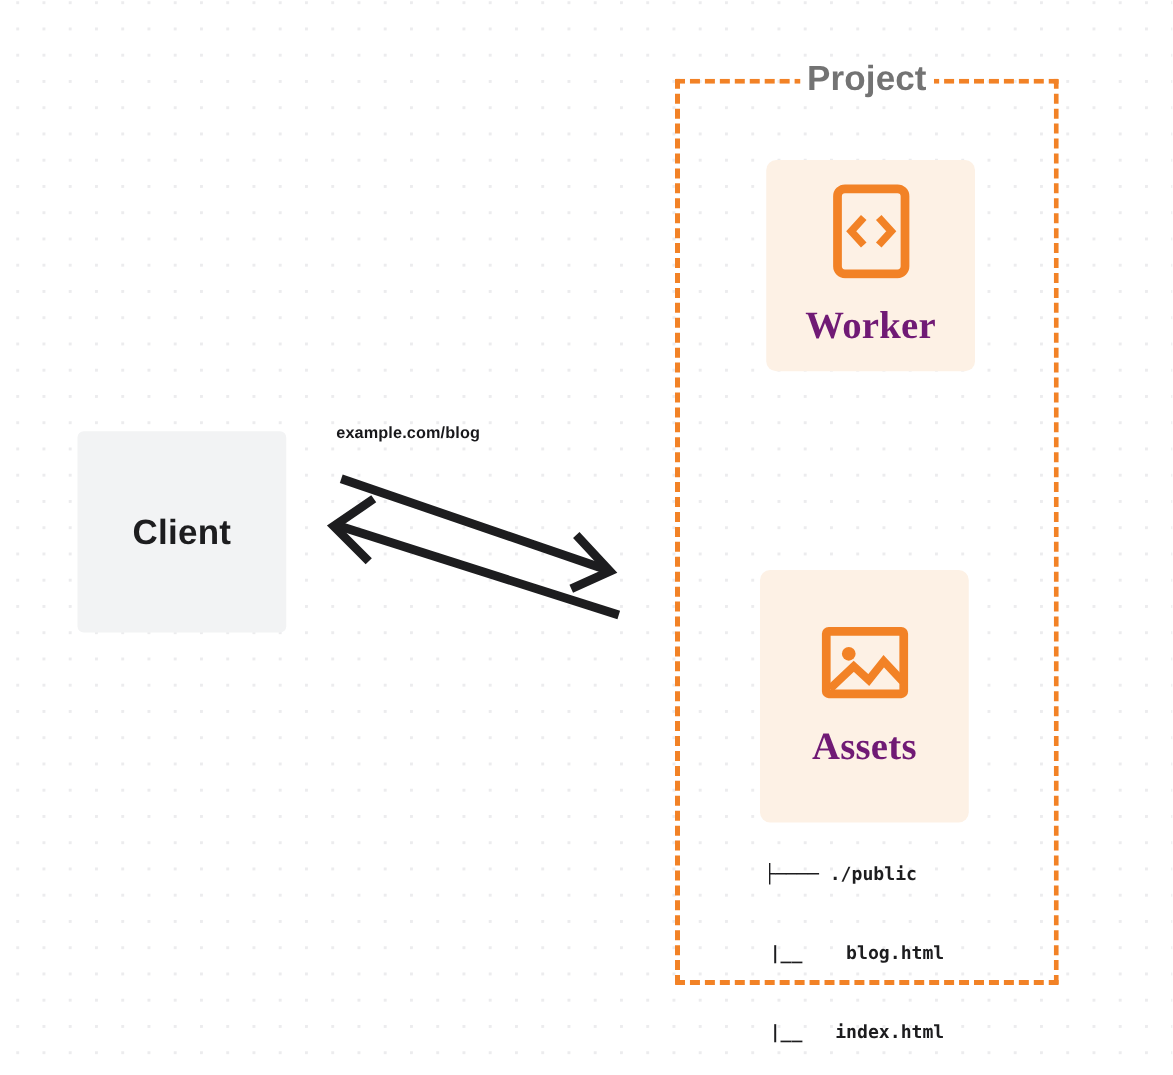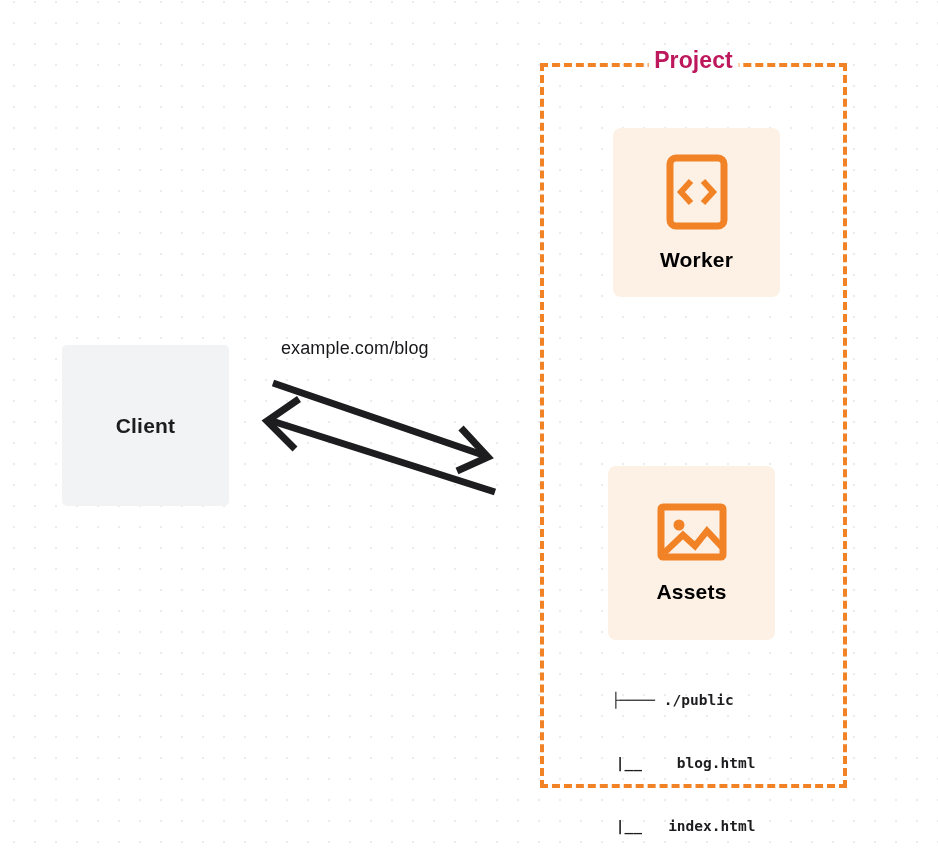--- a/index.html
+++ b/index.html
@@ -29,21 +29,21 @@
     top: 345px;
     width: 167px;
     height: 161px;
     background: #f2f3f4;
     border-radius: 5px;
     display: flex;
     align-items: center;
     justify-content: center;
   }
   .client-label {
-    font-size: 21px;
+    font-size: 28px;
     font-weight: bold;
     color: #1d1d1f;
     letter-spacing: 0.2px;
   }
 
   
   .project-container {
     position: absolute;
     left: 540px;
     top: 63px;
@@ -57,23 +57,23 @@
     border: 4px dashed #f28226;
     border-radius: 1px;
   }
   .project-title {
     position: absolute;
     top: -16px;
     left: 50%;
     transform: translateX(-50%);
     background: #ffffff;
     padding: 0 6px;
-    font-size: 23px;
-    font-weight: bold;
-    color: #be185d;
+    font-size: 28px;
+    font-weight: bold;
+    color: #737373;
     white-space: nowrap;
     letter-spacing: 0.1px;
   }
 
   
   .service-card {
     position: absolute;
     background: #fdf1e5;
     border-radius: 8px;
     display: flex;
@@ -82,33 +82,34 @@
     justify-content: center;
   }
   .card-worker {
     left: 613px;
     top: 128px;
     width: 167px;
     height: 169px;
   }
   .card-assets {
     left: 608px;
-    top: 466px;
+    top: 456px;
     width: 167px;
-    height: 174px;
+    height: 202px;
   }
   .card-icon {
     display: block;
     margin-bottom: 14px;
   }
   .card-label {
-    font-size: 21px;
-    font-weight: bold;
-    color: #000000;
+    font-size: 31px;
+    font-weight: bold;
+    color: #701a75;
     letter-spacing: 0.2px;
+    font-family: Liberation Serif, serif;
   }
 
   
   .file-tree {
     position: absolute;
     left: 560px;
     top: 648px;
     width: 225px;
     font-family: "DejaVu Sans Mono", monospace;
     font-size: 14.5px;
@@ -129,24 +130,24 @@
     left: 0;
     top: 0;
     width: 938px;
     height: 860px;
     pointer-events: none;
   }
 
   
   .url-label {
     position: absolute;
-    left: 281px;
+    left: 269px;
     top: 338px;
-    font-size: 18px;
-    font-weight: normal;
+    font-size: 13px;
+    font-weight: bold;
     color: #18181b;
     letter-spacing: 0.1px;
     white-space: nowrap;
   }
 </style>
 </head>
 <body>
 
 <div id="canvas">
 

